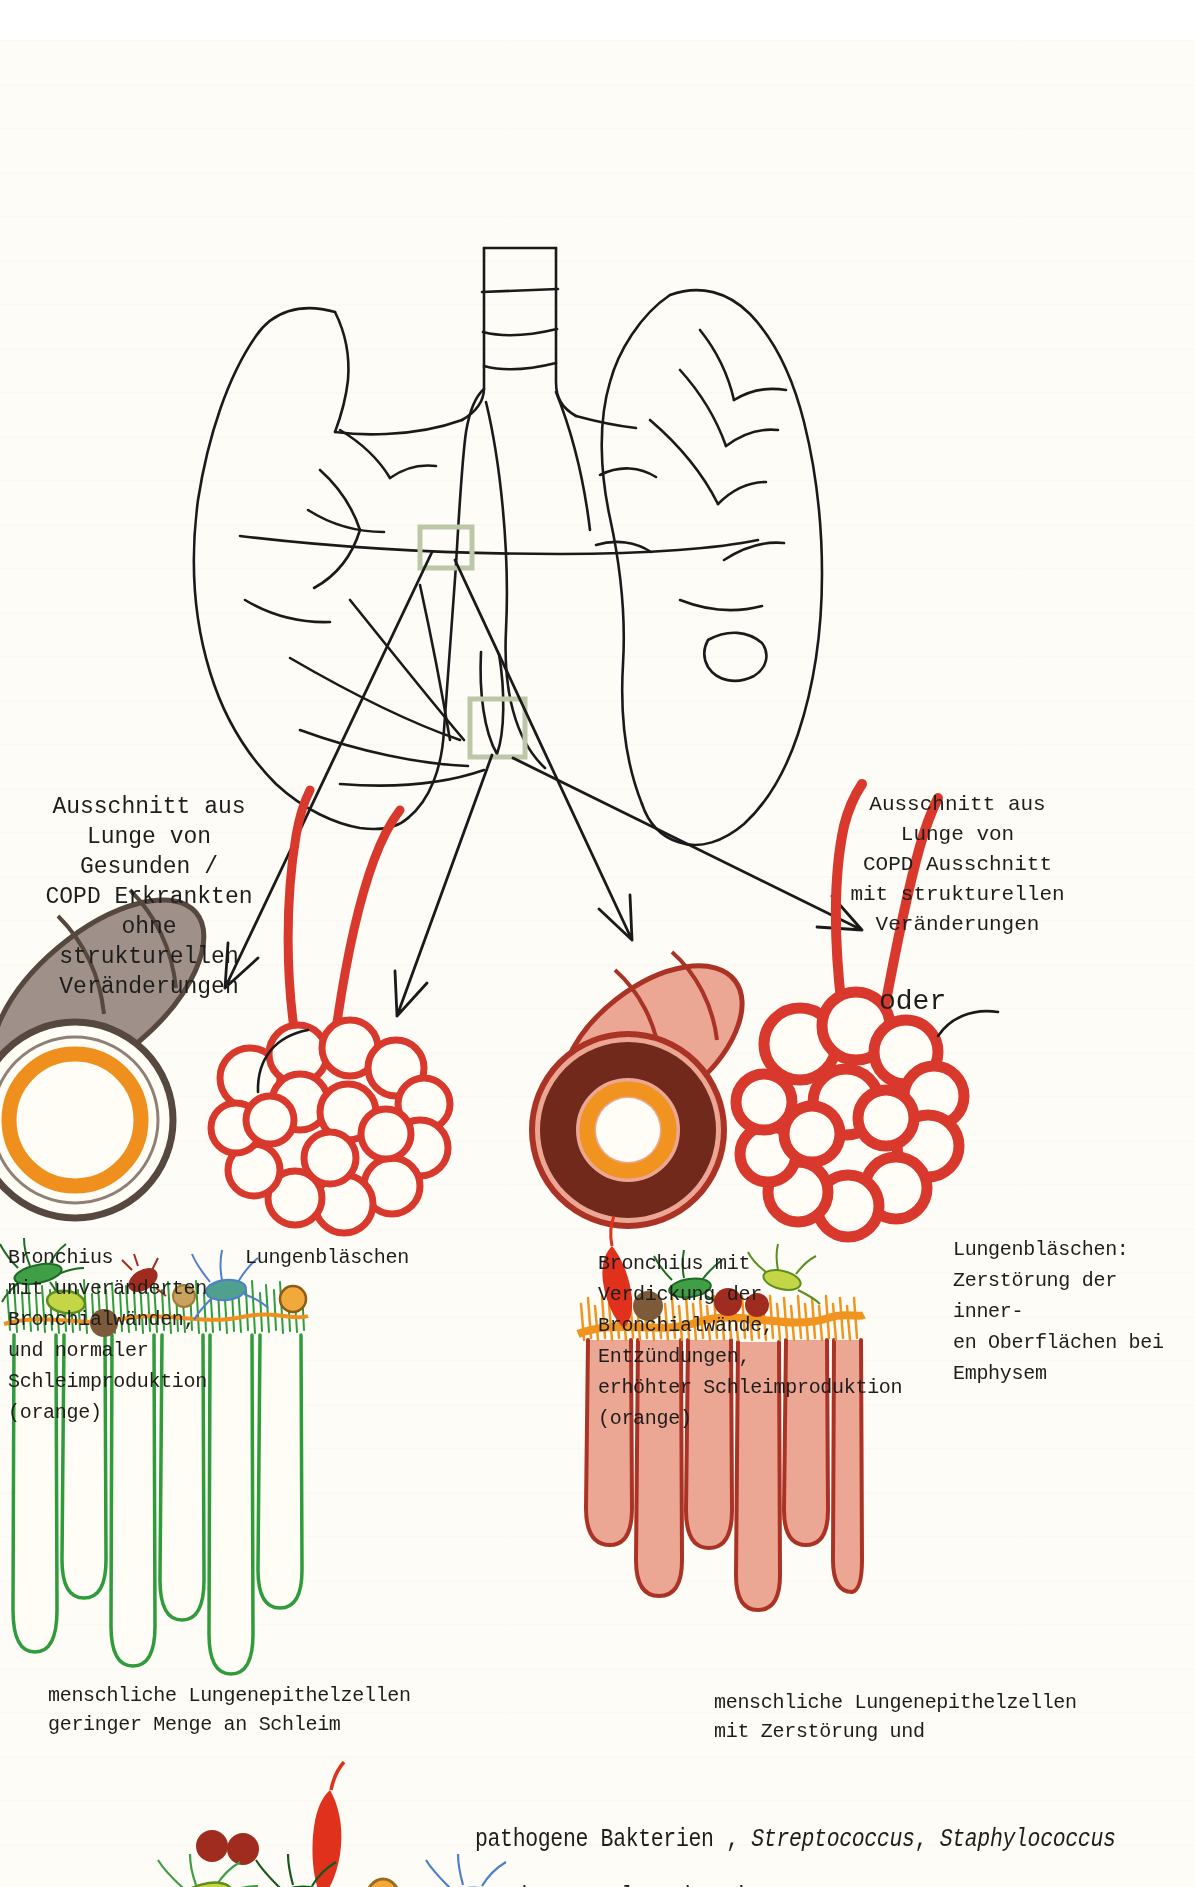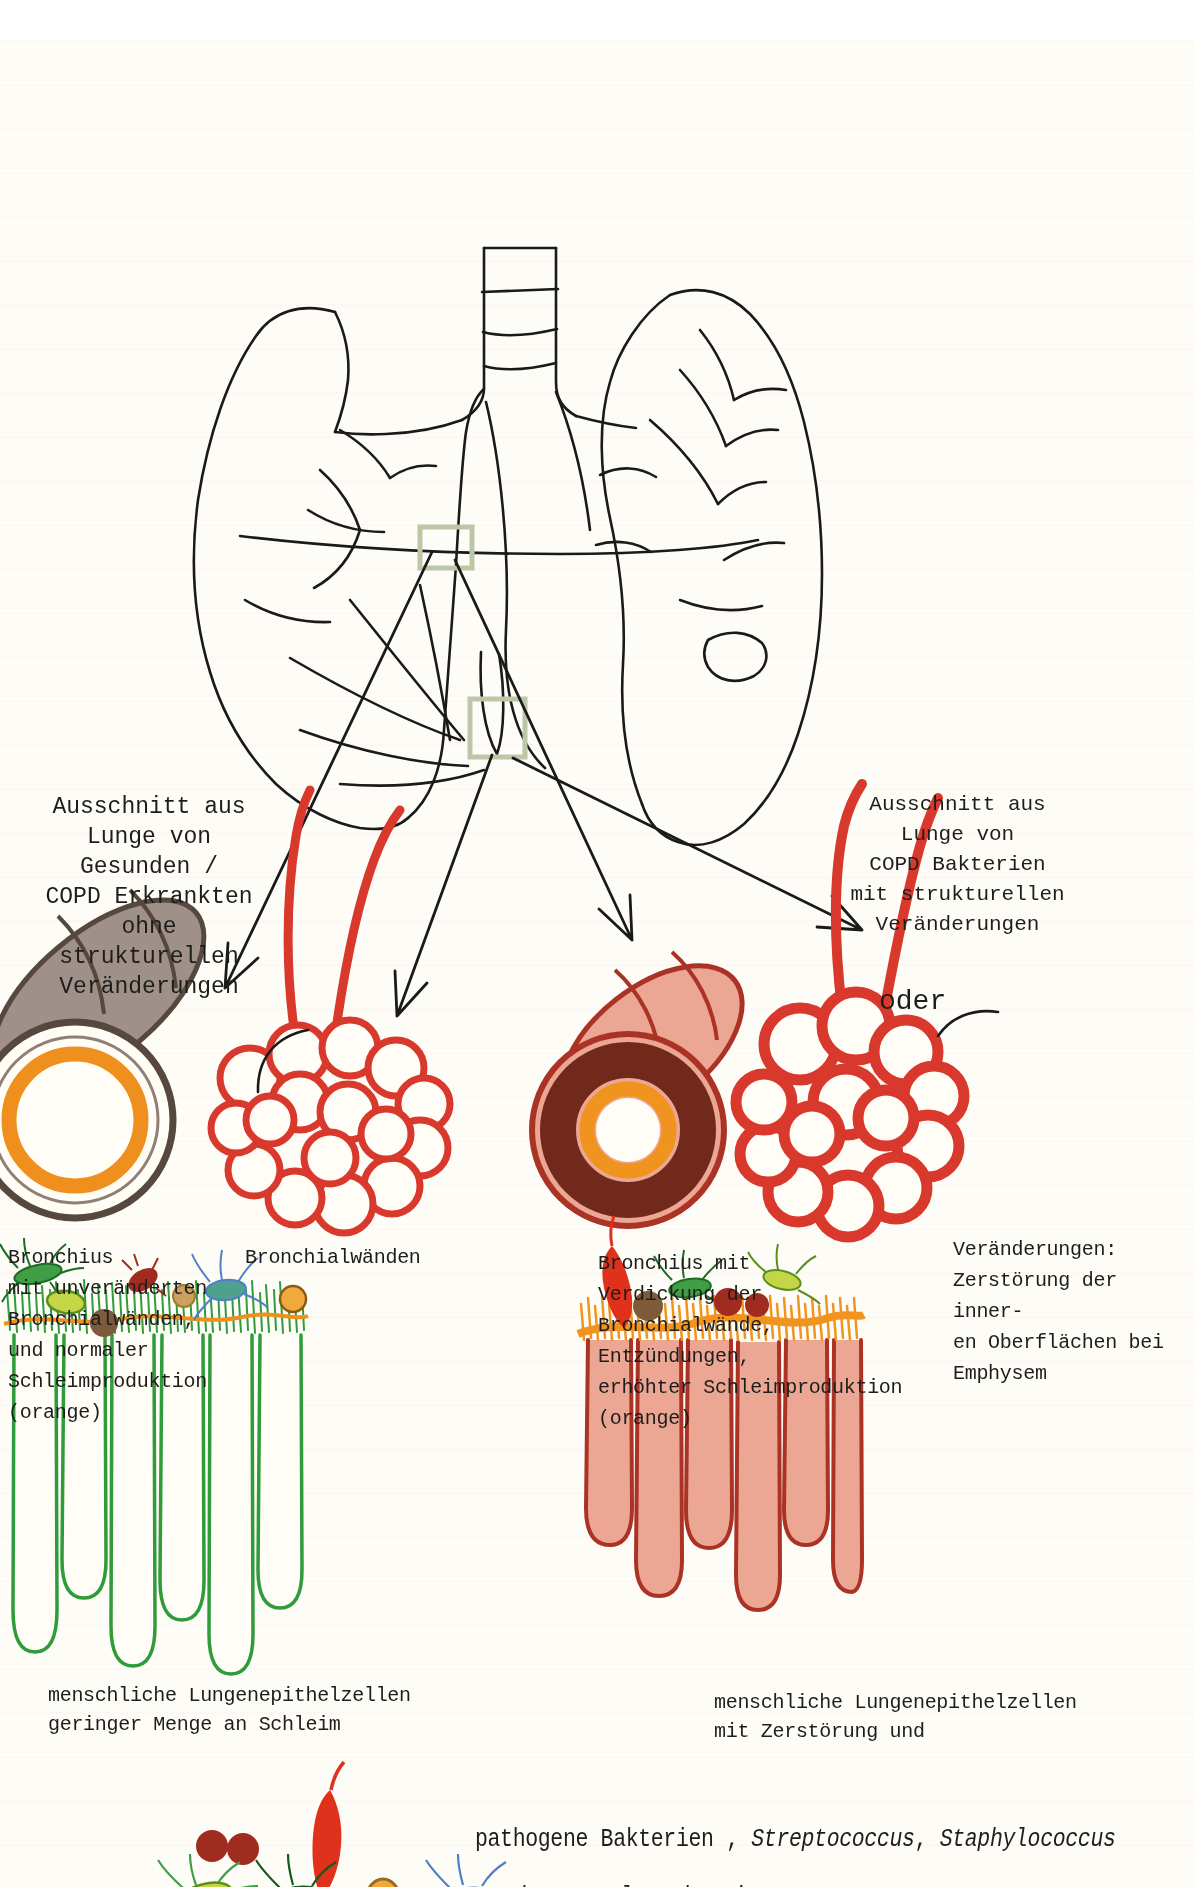--- a/index.html
+++ b/index.html
@@ -266,48 +266,48 @@
     <span class="ln">Ausschnitt aus</span>
     <span class="ln">Lunge von Gesunden /</span>
     <span class="ln">COPD Erkrankten ohne</span>
     <span class="ln">strukturellen</span>
     <span class="ln">Veränderungen</span>
   </div>
 
   <div class="t center" style="left:790px;top:750px;width:335px;font-size:21px;line-height:30px;">
     <span class="ln">Ausschnitt aus</span>
     <span class="ln">Lunge von</span>
-    <span class="ln">COPD Bakterien</span>
+    <span class="ln">COPD Ausschnitt</span>
     <span class="ln">mit strukturellen Veränderungen</span>
   </div>
 
   <div class="t" style="left:879px;top:946px;font-size:28px;">oder</div>
 
   <div class="t lbl" style="left:8px;top:1202px;">
     <span class="ln">Bronchius</span>
     <span class="ln">mit unveränderten</span>
     <span class="ln">Bronchialwänden,</span>
     <span class="ln">und normaler</span>
     <span class="ln">Schleimproduktion</span>
     <span class="ln">(orange)</span>
   </div>
 
-  <div class="t lbl" style="left:245px;top:1202px;">Bronchialwänden</div>
+  <div class="t lbl" style="left:245px;top:1202px;">Lungenbläschen</div>
 
   <div class="t lbl" style="left:598px;top:1208px;">
     <span class="ln">Bronchius mit</span>
     <span class="ln">Verdickung der</span>
     <span class="ln">Bronchialwände,</span>
     <span class="ln">Entzündungen,</span>
     <span class="ln">erhöhter Schleimproduktion</span>
     <span class="ln">(orange)</span>
   </div>
 
   <div class="t lbl" style="left:953px;top:1194px;">
-    <span class="ln">Veränderungen:</span>
+    <span class="ln">Lungenbläschen:</span>
     <span class="ln">Zerstörung der inner-</span>
     <span class="ln">en Oberflächen bei</span>
     <span class="ln">Emphysem</span>
   </div>
 
   <div class="t lbl" style="left:48px;top:1641px;line-height:29px;">
     <span class="ln">menschliche Lungenepithelzellen</span>
     <span class="ln">geringer Menge an Schleim</span>
   </div>
 

